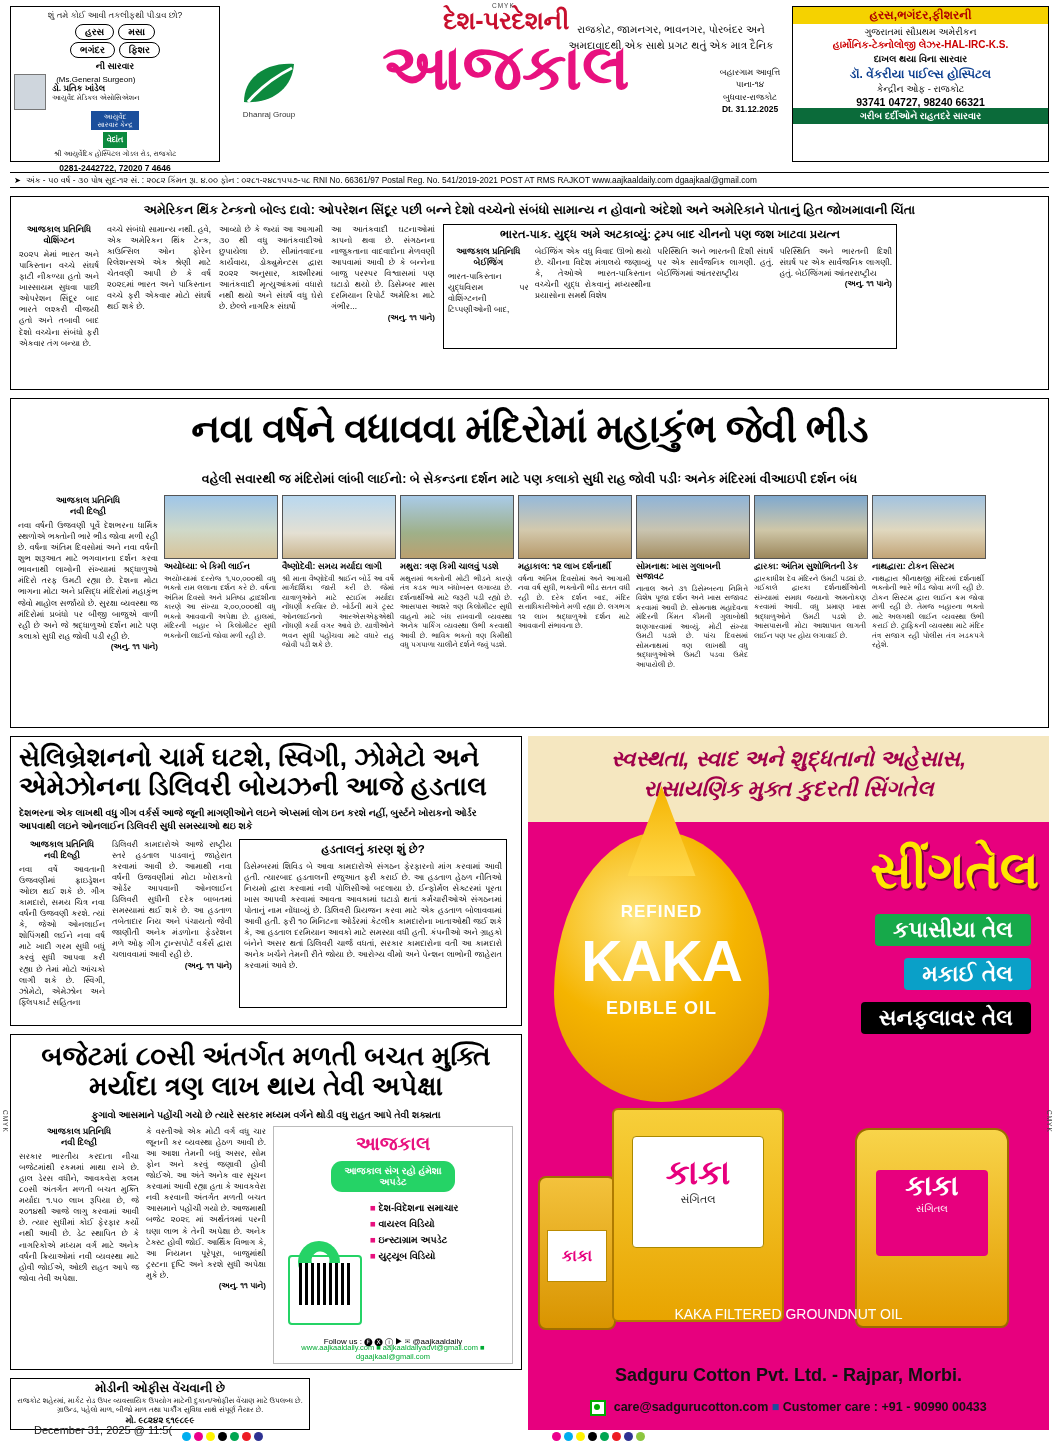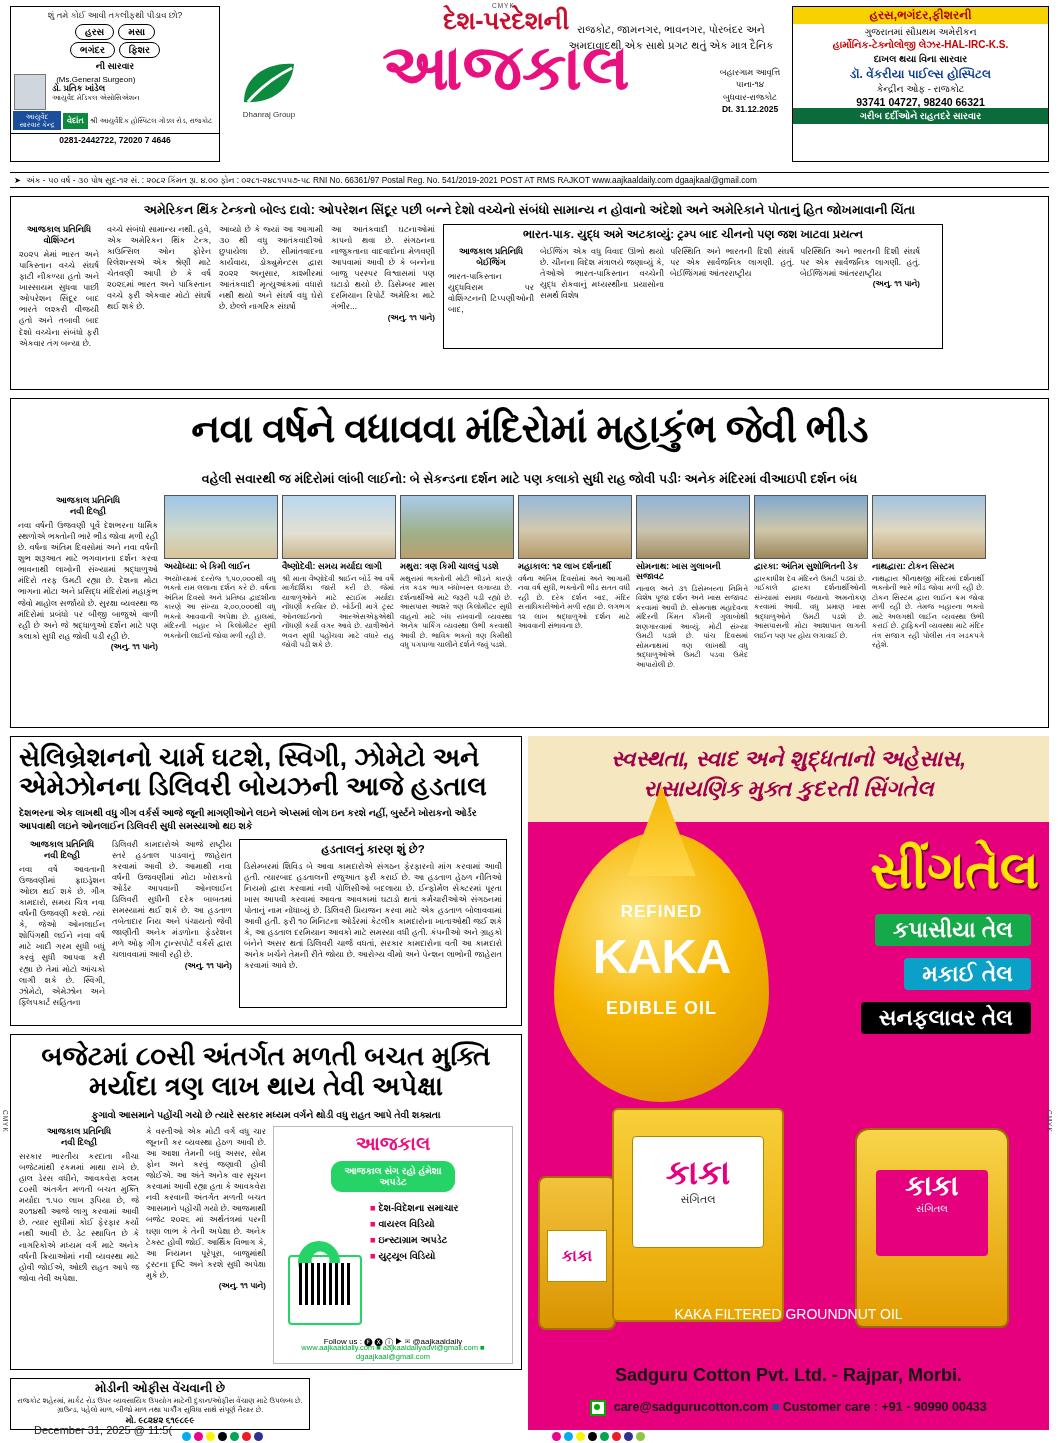--- a/index.html
+++ b/index.html
@@ -11,21 +11,21 @@
   #masthead{position:absolute;left:10px;top:6px;width:1039px;height:160px;}
   .mh-left{position:absolute;left:0;top:0;width:210px;height:156px;border:1px solid #000;box-sizing:border-box;}
   .mh-left .tagline{font-size:8.5px;text-align:center;padding:3px 2px 1px;color:#111;}
   .pillrow{display:flex;justify-content:center;gap:4px;margin-top:2px;}
   .pill{border:1px solid #000;border-radius:9px;font-size:9.5px;padding:1px 9px;font-weight:bold;}
   .mh-left .sub{font-size:9px;text-align:center;margin-top:3px;font-weight:bold;}
   .docline{font-size:8px;text-align:center;line-height:1.15;margin-top:1px;}
   .docrow{display:flex;align-items:flex-start;gap:6px;padding:2px 3px 0;}
   .docpic{width:30px;height:34px;background:#cfd6dd;border:1px solid #777;}
   .docname{font-size:8.5px;font-weight:bold;line-height:1.1;}
-  .addrbar{display:flex;align-items:center;gap:2px;padding:1px 2px;}
+  .addrbar{display:flex;align-items:center;gap:2px;padding:1px 2px;flex-direction:column;}
   .bluebox{background:#1b4f9c;color:#fff;font-size:7px;padding:2px 3px;line-height:1.1;width:42px;text-align:center;}
   .greenbox{background:#0c8a3e;color:#fff;font-size:8px;padding:3px 4px;font-weight:bold;}
   .tiny{font-size:7px;line-height:1.1;}
   .phoneline{font-size:8.5px;text-align:center;font-weight:bold;border-top:1px solid #000;margin-top:2px;padding-top:1px;}
 
   .mh-mid{position:absolute;left:216px;top:0;width:560px;height:156px;}
   .title-deshpardesh{font-size:25px;font-weight:bold;color:#c8102e;text-align:center;letter-spacing:-0.5px;}
   .title-main{font-size:63px;font-weight:bold;color:#e8117f;text-align:center;line-height:0.95;margin-top:2px;}
   .leaf{position:absolute;left:12px;top:52px;width:60px;height:50px;}
   .dhanraj{position:absolute;left:8px;top:104px;font-size:8px;color:#333;width:70px;text-align:center;}
@@ -97,21 +97,21 @@
   .nt-p{font-size:8.5px;font-weight:bold;text-align:center;}
 
   
   #kaka{position:absolute;left:528px;top:736px;width:521px;height:694px;background:#e7007e;overflow:hidden;}
   .kk-top{position:absolute;left:0;top:0;width:521px;height:86px;background:#f5e7c0;}
   .kk-t1{font-size:22px;font-weight:bold;color:#a0004a;text-align:center;padding-top:10px;font-style:italic;}
   .kk-t2{font-size:22px;font-weight:bold;color:#a0004a;text-align:center;padding-top:4px;font-style:italic;}
   .kk-drop{position:absolute;left:26px;top:96px;width:215px;height:270px;background:radial-gradient(circle at 38% 32%, #ffe680 0%, #f5b400 45%, #d98e00 100%);border-radius:50% 50% 50% 50%/60% 60% 40% 40%;}
   .kk-drop:after{content:"";position:absolute;left:50%;top:-46px;margin-left:-34px;width:68px;height:90px;background:linear-gradient(180deg,#f5b400,#ffd84d);clip-path:polygon(50% 0,100% 100%,0 100%);}
   .kk-ref{position:absolute;left:0;top:70px;width:100%;text-align:center;font-size:17px;color:#fff;font-weight:bold;letter-spacing:1px;}
-  .kk-kaka{position:absolute;left:0;top:96px;width:100%;text-align:center;font-size:49px;color:#fff;font-weight:bold;letter-spacing:-1px;}
+  .kk-kaka{position:absolute;left:0;top:96px;width:100%;text-align:center;font-size:57px;color:#fff;font-weight:bold;letter-spacing:-1px;}
   .kk-edible{position:absolute;left:0;top:166px;width:100%;text-align:center;font-size:18px;color:#fff;font-weight:bold;letter-spacing:1px;}
   .kk-sing{position:absolute;right:10px;top:104px;font-size:52px;font-weight:bold;color:#ffe600;text-shadow:2px 2px 0 #7a0040;}
   .kk-band{position:absolute;right:18px;font-size:22px;font-weight:bold;color:#fff;padding:3px 18px;border-radius:4px;}
   .kk-b1{top:178px;background:#16a94a;}
   .kk-b2{top:222px;background:#0aa0c8;}
   .kk-b3{top:266px;background:#000000;}
   .kk-tin{position:absolute;left:84px;top:372px;width:168px;height:210px;background:linear-gradient(180deg,#f7cf3a,#e8a400);border:2px solid #b07b00;border-radius:6px;}
   .kk-tinlbl{margin:26px auto 0;width:130px;height:110px;background:#fff;border:1px solid #aa8800;border-radius:4px;text-align:center;}
   .kk-tinlbl .k{font-size:34px;font-weight:bold;color:#e7007e;margin-top:16px;}
   .kk-tinlbl .s{font-size:11px;color:#222;}
@@ -209,21 +209,21 @@
         <div class="byline">આજકાલ પ્રતિનિધિ</div>
         <div class="byline">વોશિંગ્ટન</div>
         <div class="col" style="margin-top:3px">૨૦૨૫ મેમાં ભારત અને પાકિસ્તાન વચ્ચે સંઘર્ષ ફાટી નીકળ્યા હતો અને ખાસ્સાયમ સુધવા પાછી ઓપરેશન સિંદૂર બાદ ભારતે લશ્કરી વીજયી હતો અને તબાવી બાદ દેશો વચ્ચેના સંબંધો ફરી એકવાર તંગ બન્યા છે.</div>
       </div>
       <div class="col" style="width:104px">વચ્ચે સંબંધો સામાન્ય નથી. હવે, એક અમેરિકન થિંક ટેન્ક, કાઉન્સિલ ઓન ફોરેન રિલેશન્સએ એક શ્રેણી માટે ચેતવણી આપી છે કે વર્ષ ૨૦૨૬માં ભારત અને પાકિસ્તાન વચ્ચે ફરી એકવાર મોટો સંઘર્ષ થઈ શકે છે.</div>
       <div class="col" style="width:104px">આવ્યો છે કે જ્યાં આ આગામી ૩૦ થી વધુ આતંકવાદીઓ છુપાયેલા છે. સીમાંતવાદના કાર્યવાય, ડોક્યુમેન્ટસ દ્વારા ૨૦૨૨ અનુસાર, કાશ્મીરમાં આતંકવાદી મૃત્યુઆંકમાં વધારો નથી થયો અને સંઘર્ષ વધુ ઘેરો છે. છેલ્લે નાગરિક સંઘર્ષો</div>
       <div style="width:104px">
         <div class="col">આ આતંકવાદી ઘટનાઓમાં કાપનો થવા છે. સંગઠનના નાજુકતાના વાદવાદોના મેળવણી આપવામાં આવી છે કે બન્નેના બાજુ પરસ્પર વિશ્વાસમાં પણ ઘટાડો થયો છે. ડિસેમ્બર માસ દરમિયાન રિપોર્ટ અમેરિકા માટે ગંભીર...</div>
         <div class="contd">(અનુ. ૧૧ પાને)</div>
       </div>
-      <div class="subbox" style="width:500px">
+      <div class="subbox" style="width:454px">
         <div class="subbox-h">ભારત-પાક. યુદ્ધ અમે અટકાવ્યું: ટ્રમ્પ બાદ ચીનનો પણ જશ ખાટવા પ્રયત્ન</div>
         <div style="display:flex;gap:6px;margin-top:4px">
           <div style="width:86px">
             <div class="byline">આજકાલ પ્રતિનિધિ</div>
             <div class="byline">બેઈજિંગ</div>
             <div class="col" style="margin-top:3px">ભારત-પાકિસ્તાન યુદ્ધવિરામ પર વોશિંગ્ટનની ટિપ્પણીઓની બાદ,</div>
           </div>
           <div class="col" style="width:124px">બેઈજિંગ એક વધુ વિવાદ ઊભો થયો છે. ચીનના વિદેશ મંત્રાલયે જણાવ્યું કે, તેઓએ ભારત-પાકિસ્તાન વચ્ચેની યુદ્ધ રોકવાનું મધ્યસ્થીના પ્રયાસોના સમર્થ વિશેષ</div>
           <div style="width:124px">
             <div class="col">પરિસ્થિતિ અને ભારતની દિશી સંઘર્ષ પર એક સાર્વજનિક લાગણી. હતું. બેઈજિંગમાં આંતરરાષ્ટ્રીય</div>

